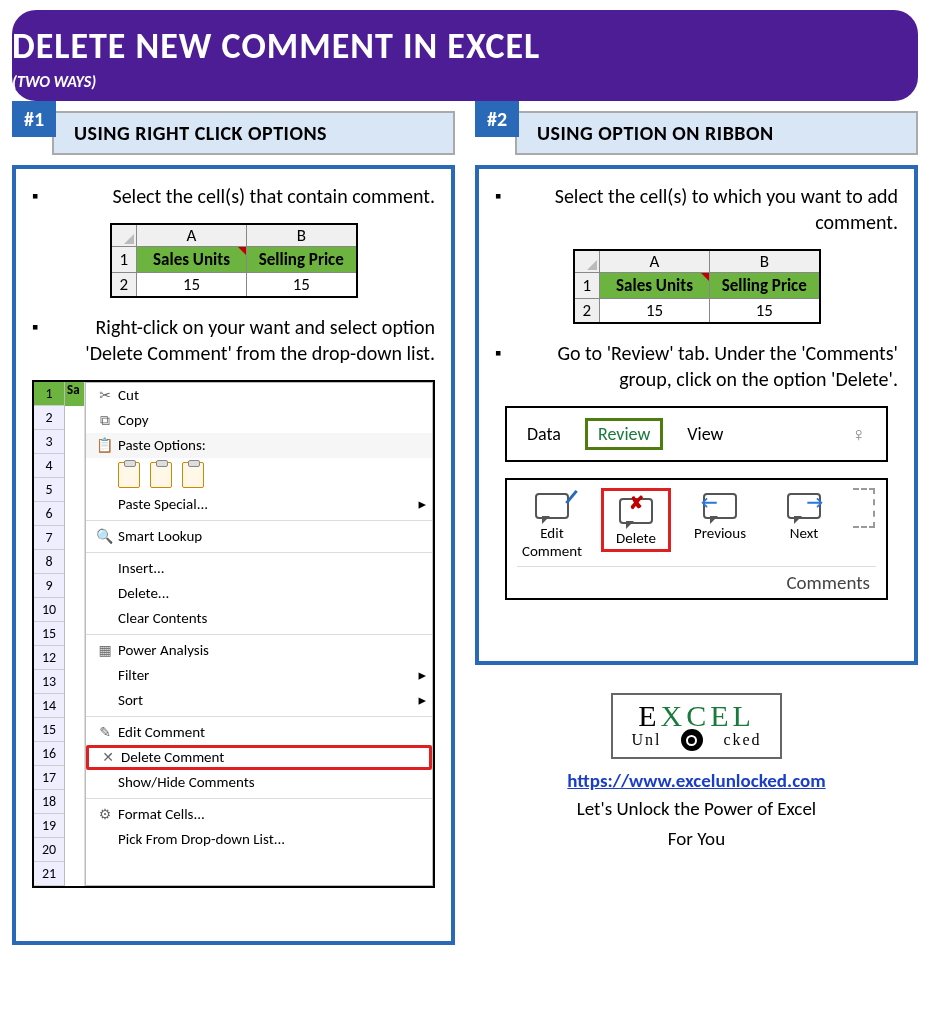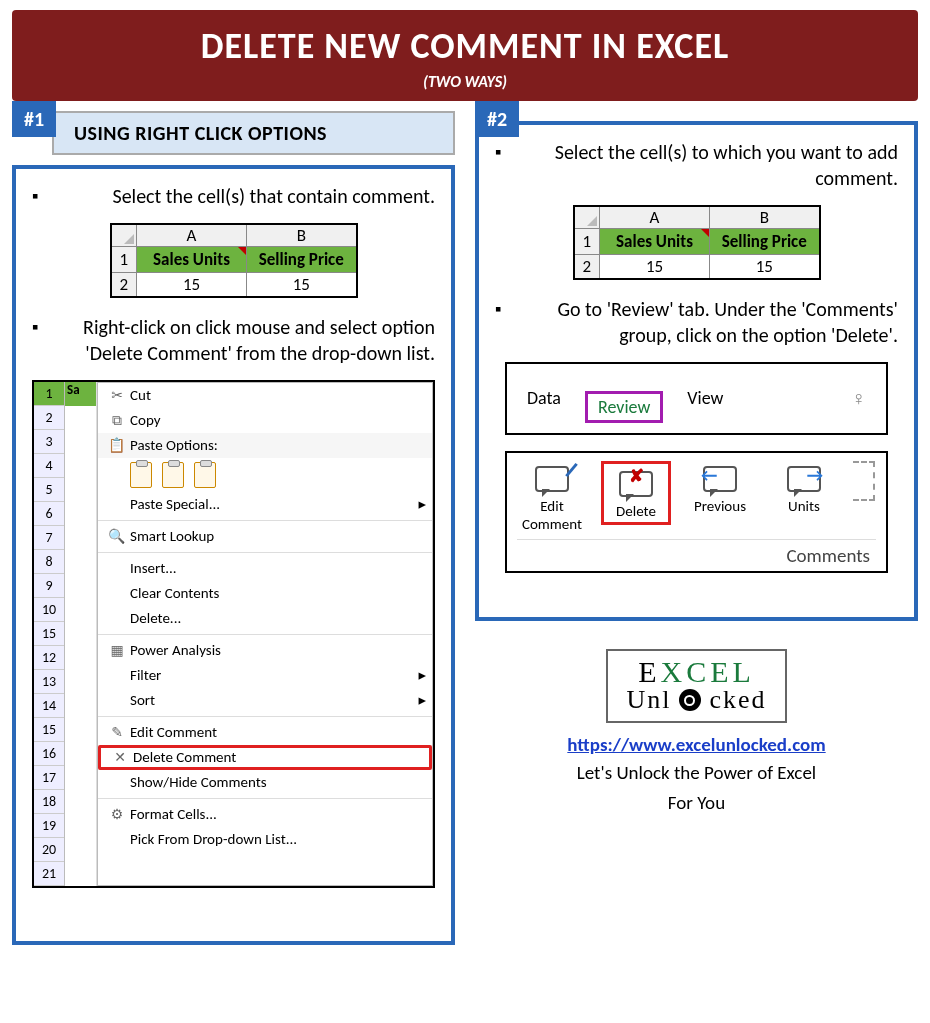--- a/index.html
+++ b/index.html
@@ -1,24 +1,23 @@
 <!DOCTYPE html>
 <html><head>
 <meta charset="utf-8">
 <style>
 * { margin:0; padding:0; box-sizing:border-box; }
 body { width:930px; height:1023px; font-family: Calibri, Arial, sans-serif; background:#fff; }
 
 .wrap { padding:10px 12px; }
 
 .title-bar {
-  background:#7f1d1d;
-  border-radius:4px;
+  background:#4c1d95;
+  border-radius:24px;
   padding:14px 0 10px 0;
-  text-align:center;
   margin-bottom:10px;
 }
 .title-bar .t1 { color:#fff; font-weight:bold; font-size:36px; letter-spacing:1px; }
 .title-bar .t2 { color:#fff; font-weight:bold; font-style:italic; font-size:16px; margin-top:4px; }
 
 .cols { display:flex; gap:20px; }
 .col { flex:1; position:relative; }
 
 .badge {
   position:absolute; top:-10px; left:0;
@@ -67,21 +66,21 @@
 .ctx-item.head { background:#f6f6f6; font-weight:normal; }
 .ctx-icon { width:26px; text-align:center; font-size:14px; color:#666; }
 .ctx-sep { border-top:1px solid #ddd; height:0; margin:3px 0; }
 .ctx-paste-icons { display:flex; gap:10px; padding:4px 0 4px 32px; }
 .clip { width:22px; height:26px; border:1px solid #cc8800; border-radius:2px; position:relative; background:#fff8e8; }
 .clip::before { content:''; position:absolute; top:-3px; left:5px; width:10px; height:5px; border:1px solid #888; border-radius:2px; background:#ddd; }
 .hl { border:3px solid #e02020; border-radius:2px; }
 
 
 .tab-row { border:2px solid #000; display:flex; align-items:center; gap:24px; padding:10px 20px; font-size:18px; margin:6px 10px 16px 10px; }
-.tab-row .tab.sel { border:3px solid #a21caf; color:#1a7a3c; padding:2px 10px;margin-top:17px; }
+.tab-row .tab.sel { border:3px solid #4d7c0f; color:#1a7a3c; padding:2px 10px; }
 .tab-row .bulb { font-size:20px; color:#888; margin-left:auto; }
 
 .ribbon-grp { border:2px solid #000; padding:8px 10px 2px 10px; margin:0 10px; }
 .ribbon-btns { display:flex; align-items:flex-start; gap:14px; }
 .rbtn { text-align:center; font-size:15px; width:70px; }
 .rbtn .ic { height:36px; display:flex; align-items:center; justify-content:center; }
 .rbtn.sel { border:3px solid #e02020; padding:2px; }
 .bubble { width:34px; height:26px; border:2px solid #555; border-radius:4px; position:relative; }
 .bubble::after { content:''; position:absolute; left:5px; bottom:-7px; border-top:8px solid #555; border-right:8px solid transparent; }
 .pencil { position:absolute; top:-6px; right:-6px; width:3px; height:16px; background:#2a68b8; transform:rotate(40deg); }
@@ -89,21 +88,21 @@
 .arrL { position:absolute; top:-4px; left:-4px; color:#2a78d8; font-size:18px; font-weight:bold; }
 .arrR { position:absolute; top:-4px; right:-4px; color:#2a78d8; font-size:18px; font-weight:bold; }
 .dash-box { width:22px; height:40px; border:2px dashed #999; border-left:none; }
 .ribbon-grp .grp-lbl { text-align:right; font-size:19px; color:#444; padding:4px 6px 2px 0; border-top:1px solid #ddd; margin-top:6px; }
 
 
 .logo-block { text-align:center; margin-top:28px; }
 .logo-frame { display:inline-block; border:2px solid #666; padding:4px 18px 6px 18px; }
 .logo-top { font-family:"Times New Roman",serif; font-size:30px; letter-spacing:4px; color:#1a7a3c; font-weight:normal; }
 .logo-top .dark { color:#000; }
-.logo-bot { display:flex; align-items:center; justify-content:center; gap:8px; font-family:"Times New Roman",serif; font-size:26px; color:#000; margin-top:-4px; letter-spacing:2px; }
+.logo-bot { display:flex; align-items:center; justify-content:center; gap:20px; font-family:"Times New Roman",serif; font-size:16px; color:#000; margin-top:-4px; letter-spacing:2px; }
 .key { display:inline-block; width:22px; height:22px; border-radius:50%; background:#000; position:relative; vertical-align:middle; }
 .key::after { content:''; position:absolute; top:6px; left:5px; width:7px; height:7px; border:2px solid #fff; border-radius:50%; }
 .link { color:#1a3ec8; text-decoration:underline; font-weight:bold; font-size:19px; display:block; margin-top:10px; }
 .tag { font-size:19px; font-weight:normal; margin-top:4px; line-height:26px; }
 </style>
 </head>
 <body>
 
 <div class="wrap">
 
@@ -139,21 +138,21 @@
           <tr>
                 <td class="rowhdr">2</td>
               <td class="val">15</td>
               <td class="val">15</td>
               </tr>
         </tbody>
           </table>
 
         <div class="step step-row">
           <div class="bullet">▪</div>
-          <div class="txt">Right-click on click mouse and select option 'Delete Comment' from the drop-down list.</div>
+          <div class="txt">Right-click on your want and select option 'Delete Comment' from the drop-down list.</div>
         </div>
 
         <div class="ctx-wrap">
           <div class="ctx-rows">
             <div class="rh first">1</div>
             <div class="rh">2</div>
             <div class="rh">3</div>
             <div class="rh">4</div>
             <div class="rh">5</div>
             <div class="rh">6</div>
@@ -166,21 +165,21 @@
             <div class="rh">13</div>
             <div class="rh">14</div>
             <div class="rh">15</div>
             <div class="rh">16</div>
             <div class="rh">17</div>
             <div class="rh">18</div>
             <div class="rh">19</div>
             <div class="rh">20</div>
             <div class="rh">21</div>
           </div>
-          <div style="width:32px;background:#fff;border-right:1px solid #ddd;">
+          <div style="width:20px;background:#fff;border-right:1px solid #ddd;">
             <div style="height:24px;background:#6db33f;font-weight:bold;font-size:13px;padding-left:2px">Sa</div>
           </div>
           <div class="ctx-menu">
             <div class="ctx-item">
                 <span class="ctx-icon">✂</span>
                 <span class="ctx-label"><span>Cut</span></span>
               </div>
             <div class="ctx-item">
                 <span class="ctx-icon">⧉</span>
                 <span class="ctx-label"><span>Copy</span></span>
@@ -204,25 +203,25 @@
                 <span class="ctx-icon">🔍</span>
                 <span class="ctx-label"><span>Smart Lookup</span></span>
               </div>
             <div class="ctx-sep"></div>
             <div class="ctx-item">
                 <span class="ctx-icon"></span>
                 <span class="ctx-label"><span>Insert...</span></span>
               </div>
             <div class="ctx-item">
                 <span class="ctx-icon"></span>
+                <span class="ctx-label"><span>Delete...</span></span>
+              </div>
+            <div class="ctx-item">
+                <span class="ctx-icon"></span>
                 <span class="ctx-label"><span>Clear Contents</span></span>
-              </div>
-            <div class="ctx-item">
-                <span class="ctx-icon"></span>
-                <span class="ctx-label"><span>Delete...</span></span>
               </div>
             <div class="ctx-sep"></div>
             <div class="ctx-item">
                 <span class="ctx-icon">▦</span>
                 <span class="ctx-label"><span>Power Analysis</span></span>
               </div>
             <div class="ctx-item">
                 <span class="ctx-icon"></span>
                 <span class="ctx-label"><span>Filter</span></span>
                 <span style="margin-left:auto">▸</span>
@@ -255,20 +254,21 @@
                 <span class="ctx-label"><span>Pick From Drop-down List...</span></span>
               </div>
           </div>
         </div>
 
       </div>
     </div>
 
     <div class="col">
       <div class="badge">#2</div>
+      <div class="sub-bar">USING OPTION ON RIBBON</div>
       <div class="body-box" style="min-height:500px">
 
         <div class="step step-row">
           <div class="bullet">▪</div>
           <div class="txt">Select the cell(s) to which you want to add comment.</div>
         </div>
 
         <table class="mini-table">
           <tbody>
               <tr>
@@ -326,21 +326,21 @@
                   </span>
                 </div>
               <div>Previous</div>
             </div>
             <div class="rbtn">
               <div class="ic">
                   <span class="bubble">
                     <span class="arrR">→</span>
                   </span>
                 </div>
-              <div>Units</div>
+              <div>Next</div>
             </div>
             <div class="dash-box"></div>
           </div>
           <div class="grp-lbl">Comments</div>
         </div>
 
       </div>
 
       <div class="logo-block">
         <div class="logo-frame">

